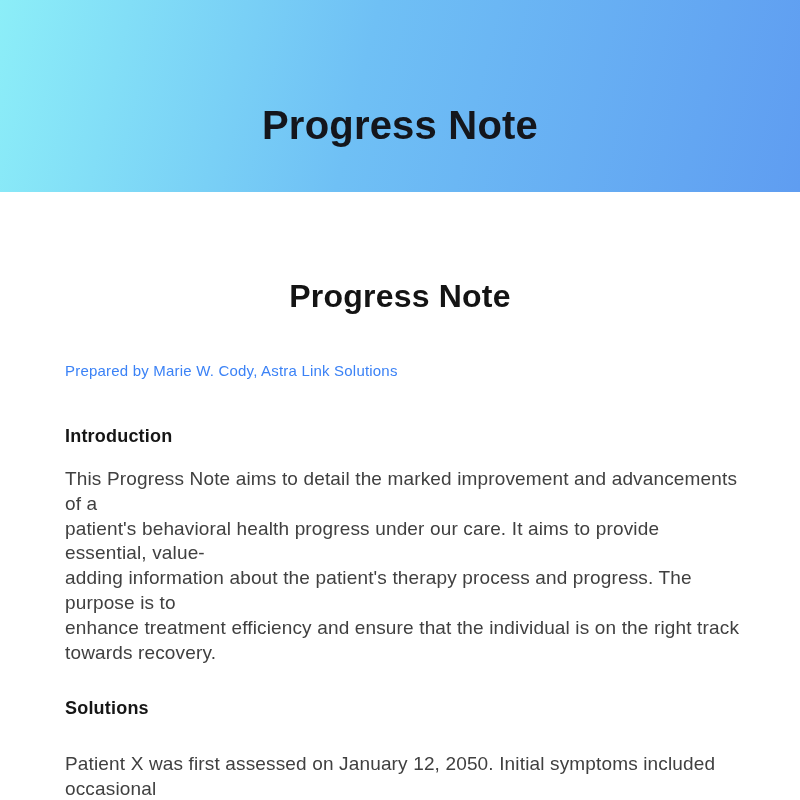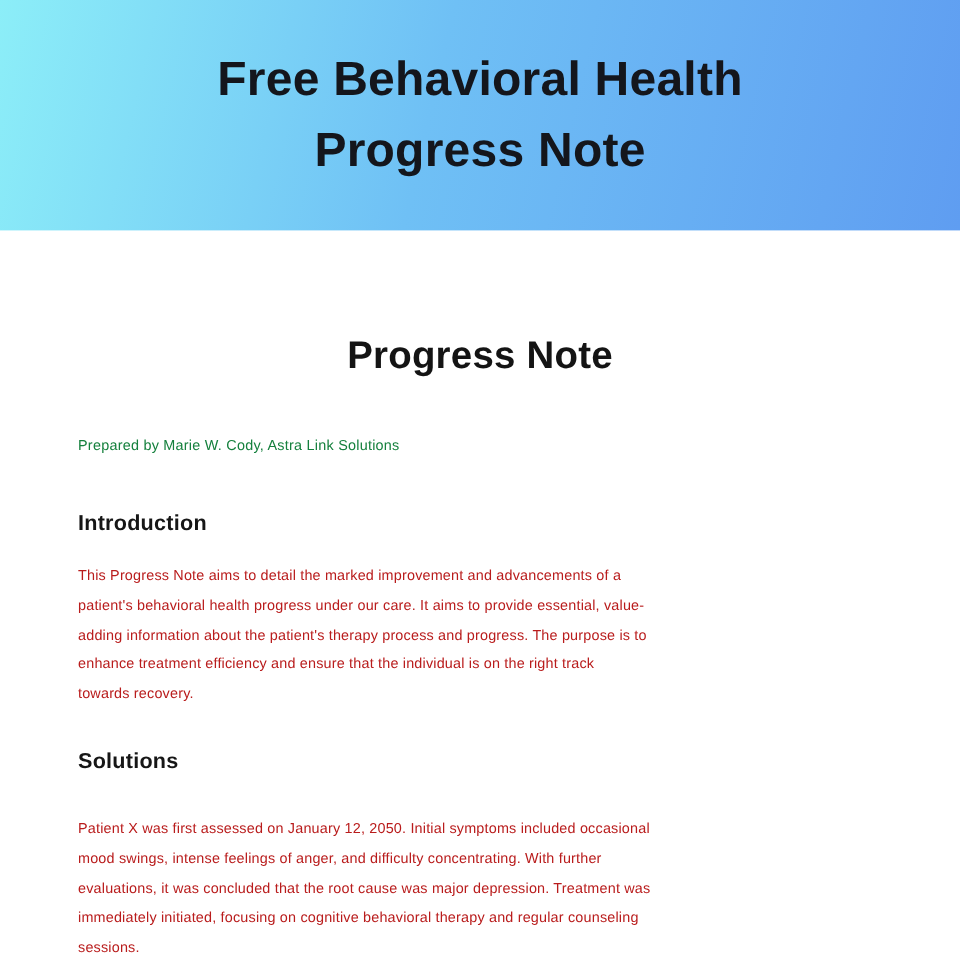--- a/index.html
+++ b/index.html
@@ -35,57 +35,57 @@
     margin: 88px 0 0 0;
     text-align: center;
     font-size: 32px;
     font-weight: 700;
     line-height: 32px;
     color: #141414;
     letter-spacing: 0.2px;
   }
   .byline {
     margin: 47px 40px 0 65px;
-    font-size: 12px;
+    font-size: 15px;
     line-height: 24px;
-    color: #15803d;
+    color: #3b82f6;
     letter-spacing: 0.2px;
   }
   .section-heading {
     margin: 42px 40px 0 65px;
     font-size: 18px;
     font-weight: 700;
     line-height: 23px;
     color: #161616;
     letter-spacing: 0.2px;
   }
   .section-heading.second {
     margin-top: 32px;
   }
   .section-body {
     margin: 19px 40px 0 65px;
     max-width: 680px;
-    font-size: 12px;
+    font-size: 19px;
     line-height: 24.8px;
-    color: #b91c1c;
+    color: #404040;
     letter-spacing: 0.15px;
     white-space: pre-line;
   }
   .section-body.second {
     margin-top: 32px;
   }
 </style>
 </head>
 <body>
 
 <div class="canvas">
 
   <header class="banner" style="background: linear-gradient(103deg, rgb(140, 238, 248) 0%, rgb(111, 192, 245) 45%, rgb(95, 157, 241) 100%);">
     <h1 class="banner-title" style="color: rgb(20, 22, 28);">
-      <span>Free Behavioral Health</span><br>
+      <br>
       <span>Progress Note</span>
     </h1>
   </header>
 
   <main class="page-body">
 
     <h2 class="doc-title">Progress Note</h2>
 
     <p class="byline">Prepared by Marie W. Cody, Astra Link Solutions</p>
 

